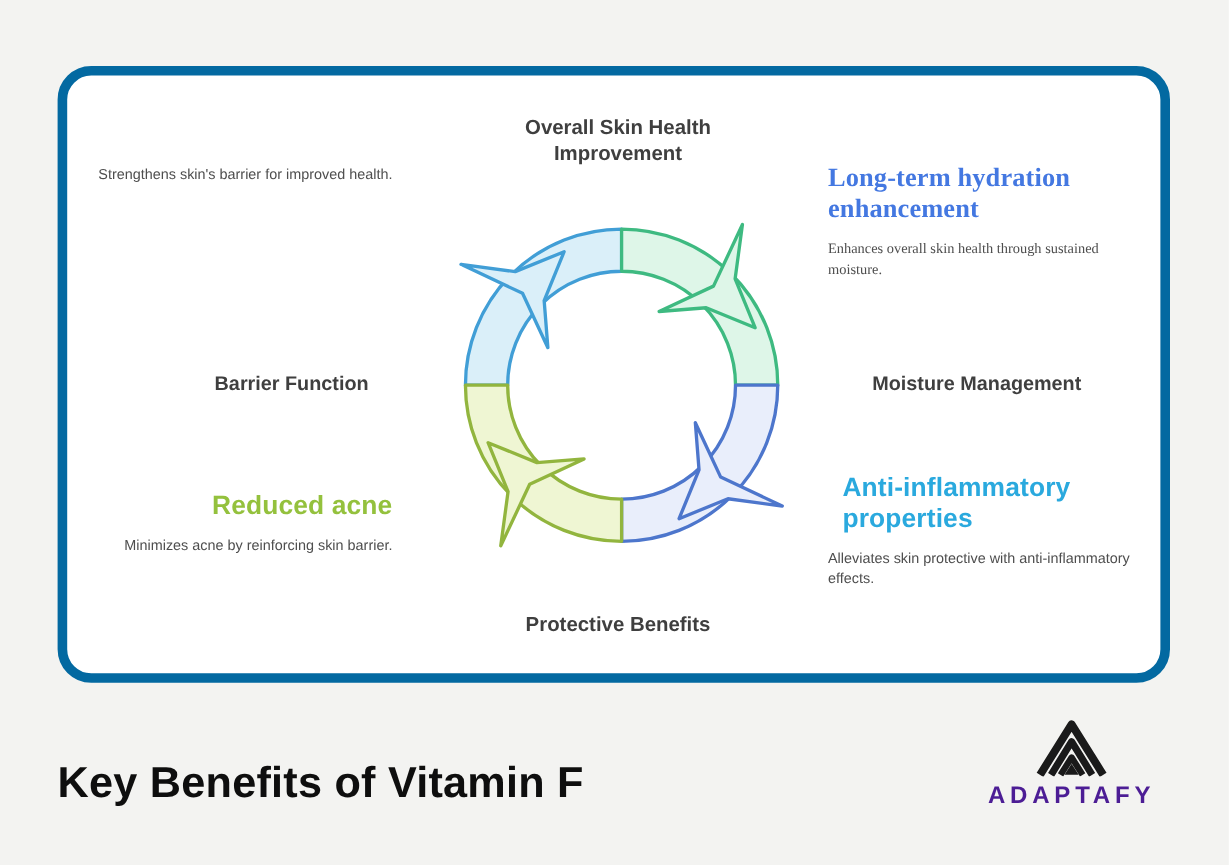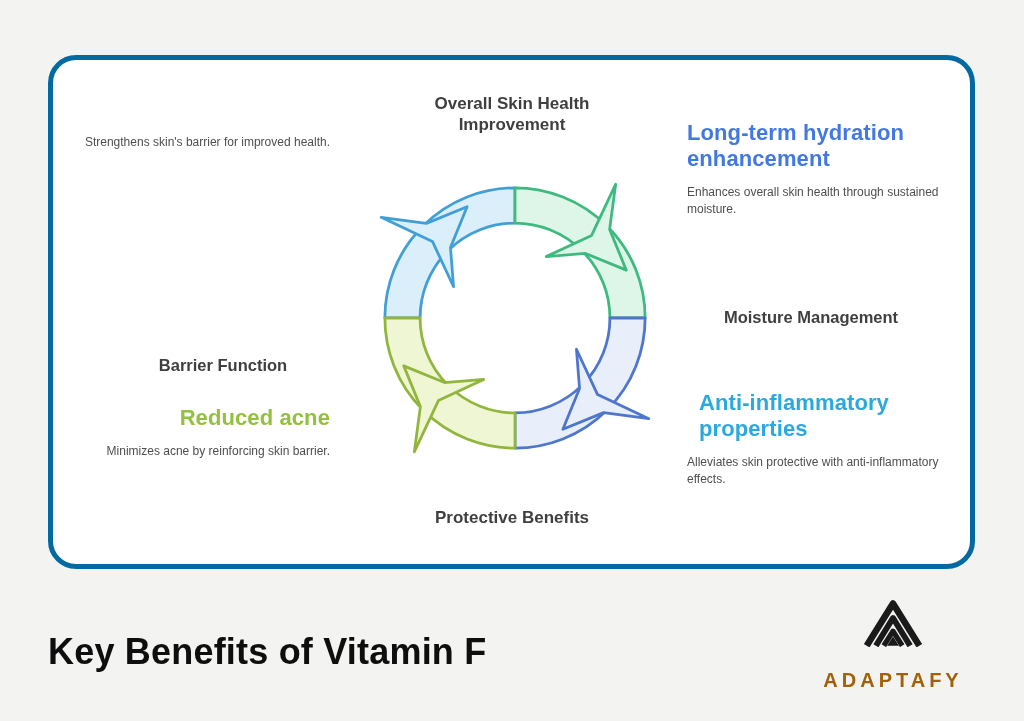--- a/index.html
+++ b/index.html
@@ -4,57 +4,57 @@
 <style>
   html,body{margin:0;padding:0;}
   body{
     width:1024px;height:721px;position:relative;overflow:hidden;
     background:#f3f3f1;
     font-family:"Liberation Sans",sans-serif;
     -webkit-font-smoothing:antialiased;
   }
   .card{
     position:absolute;left:48px;top:55px;width:927px;height:514px;
-    background:#ffffff;border:5px solid #0369a1;border-radius:28px;
+    background:#ffffff;border:8px solid #0369a1;border-radius:28px;
     box-sizing:border-box;
   }
   
   .abs{position:absolute;}
   .benefit h3{
     margin:0;font-size:22px;font-weight:700;line-height:1.18;letter-spacing:.1px;
   }
   .benefit p{
     margin:12px 0 0 0;font-size:12px;line-height:1.4;color:#4e4e4e;
   }
   .align-right{text-align:right;}
   .align-left{text-align:left;}
   .cardinal{
     font-size:17px;font-weight:700;color:#3f3f3f;line-height:1.25;text-align:center;
   }
   .tl-block{right:640px;top:62px;width:260px;}
-  .tr-block{left:634px;top:60px;width:260px;}
+  .tr-block{left:634px;top:72px;width:260px;font-family:Liberation Serif, serif;}
   .bl-block{right:640px;top:345px;width:260px;}
   .br-block{left:634px;top:330px;width:260px;}
   .label-top{left:359px;top:33px;width:200px;}
-  .label-left{left:40px;top:247px;width:260px;font-size:16.5px;margin-top:48px;}
+  .label-left{left:57px;top:247px;width:260px;font-size:16.5px;}
   .label-right{left:628px;top:247px;width:260px;font-size:16.5px;}
   .label-bottom{left:359px;top:447px;width:200px;}
   .cycle-svg{left:302px;top:98px;width:320px;height:320px;}
   
   .page-title{
     position:absolute;left:48px;top:631px;
     font-size:36px;font-weight:700;color:#0e0e0e;letter-spacing:.2px;
   }
   .brand{
     position:absolute;left:810px;top:597px;width:166px;
     display:flex;flex-direction:column;align-items:center;
   }
   .brand .mark{width:66px;height:50px;}
   .brand .wordmark{
-    margin-top:22px;font-size:20px;font-weight:700;color:#a16207;
+    margin-top:5px;font-size:20px;font-weight:700;color:#4c1d95;
     letter-spacing:4px;white-space:nowrap;
   }
 </style>
 </head>
 <body>
 
 <div class="card">
 
   <div class="abs cardinal label-top">Overall Skin Health Improvement</div>
   <div class="abs cardinal label-left">Barrier Function</div>

